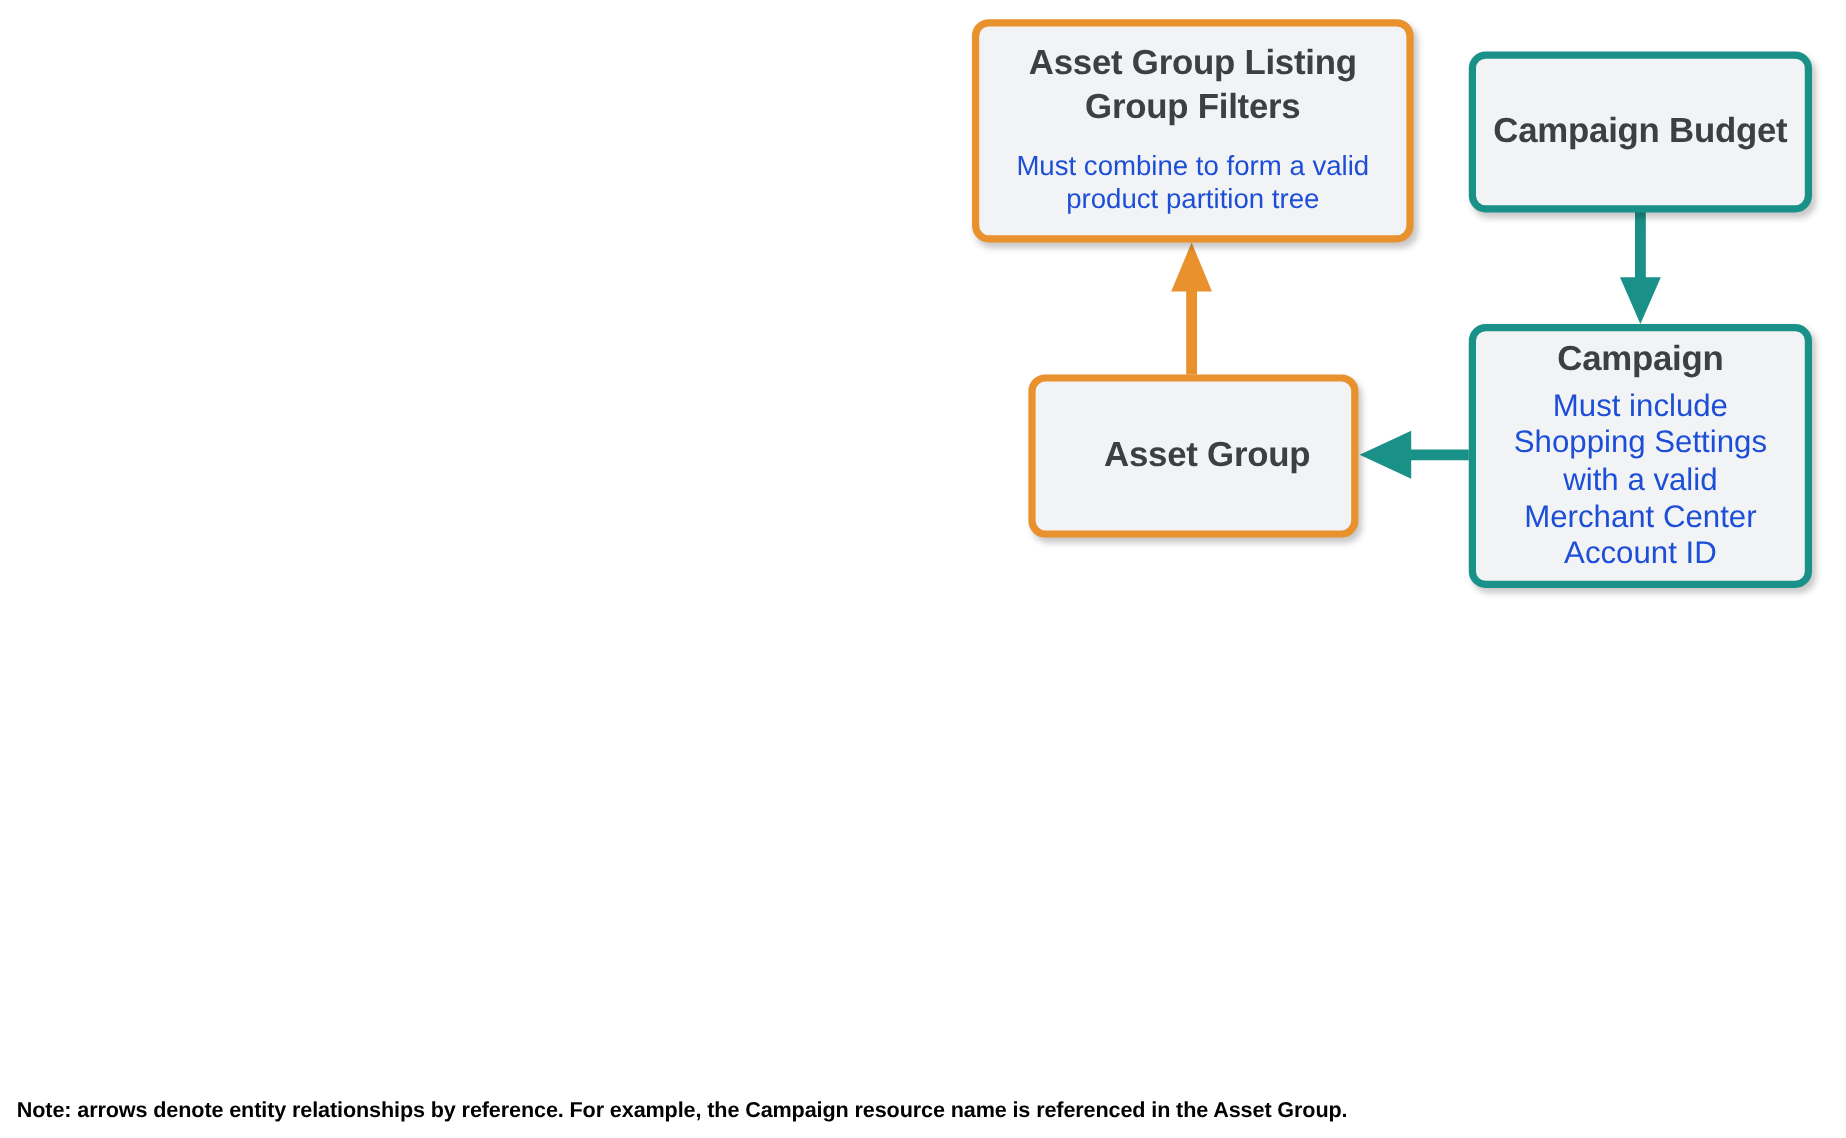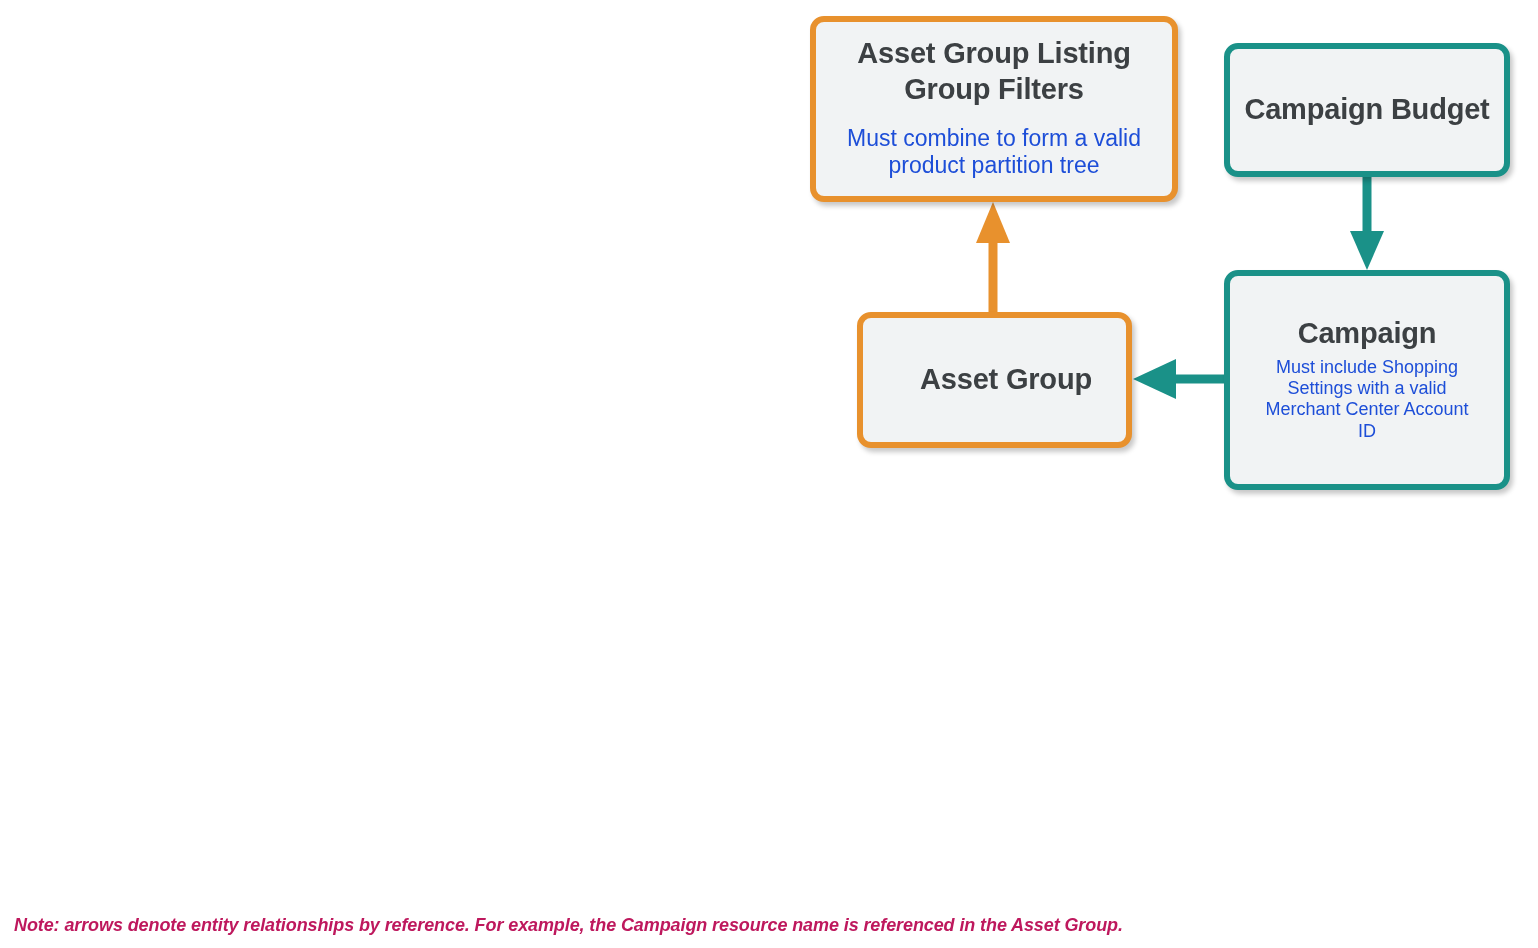--- a/index.html
+++ b/index.html
@@ -80,44 +80,43 @@
     padding: 4px 12px;
   }
   #node-asset-group .title { font-size: 29px; margin-left: 23px; }
 
   #node-campaign {
     left: 1224px; top: 270px;
     width: 286px; height: 220px;
     padding: 6px 28px 8px;
   }
   #node-campaign .title { font-size: 29px; }
-  #node-campaign .desc  { font-size: 18px; }
+  #node-campaign .desc  { font-size: 26px; }
 
   
   svg.edges {
     position: absolute;
     left: 0; top: 0;
     width: 1538px;
     height: 948px;
     z-index: 1;
     overflow: visible;
   }
 
   
   #footer-note {
     position: absolute;
     left: 14px;
     top: 915px;
     font-size: 18px;
     font-weight: bold;
     letter-spacing: -0.1px;
-    color: #be185d;
+    color: #000000;
     white-space: nowrap;
     z-index: 4;
-    font-style: italic;
   }
 </style>
 </head>
 <body>
 
 <div id="canvas">
 
   <svg class="edges" viewBox="0 0 1538 948">
 
     <g>

